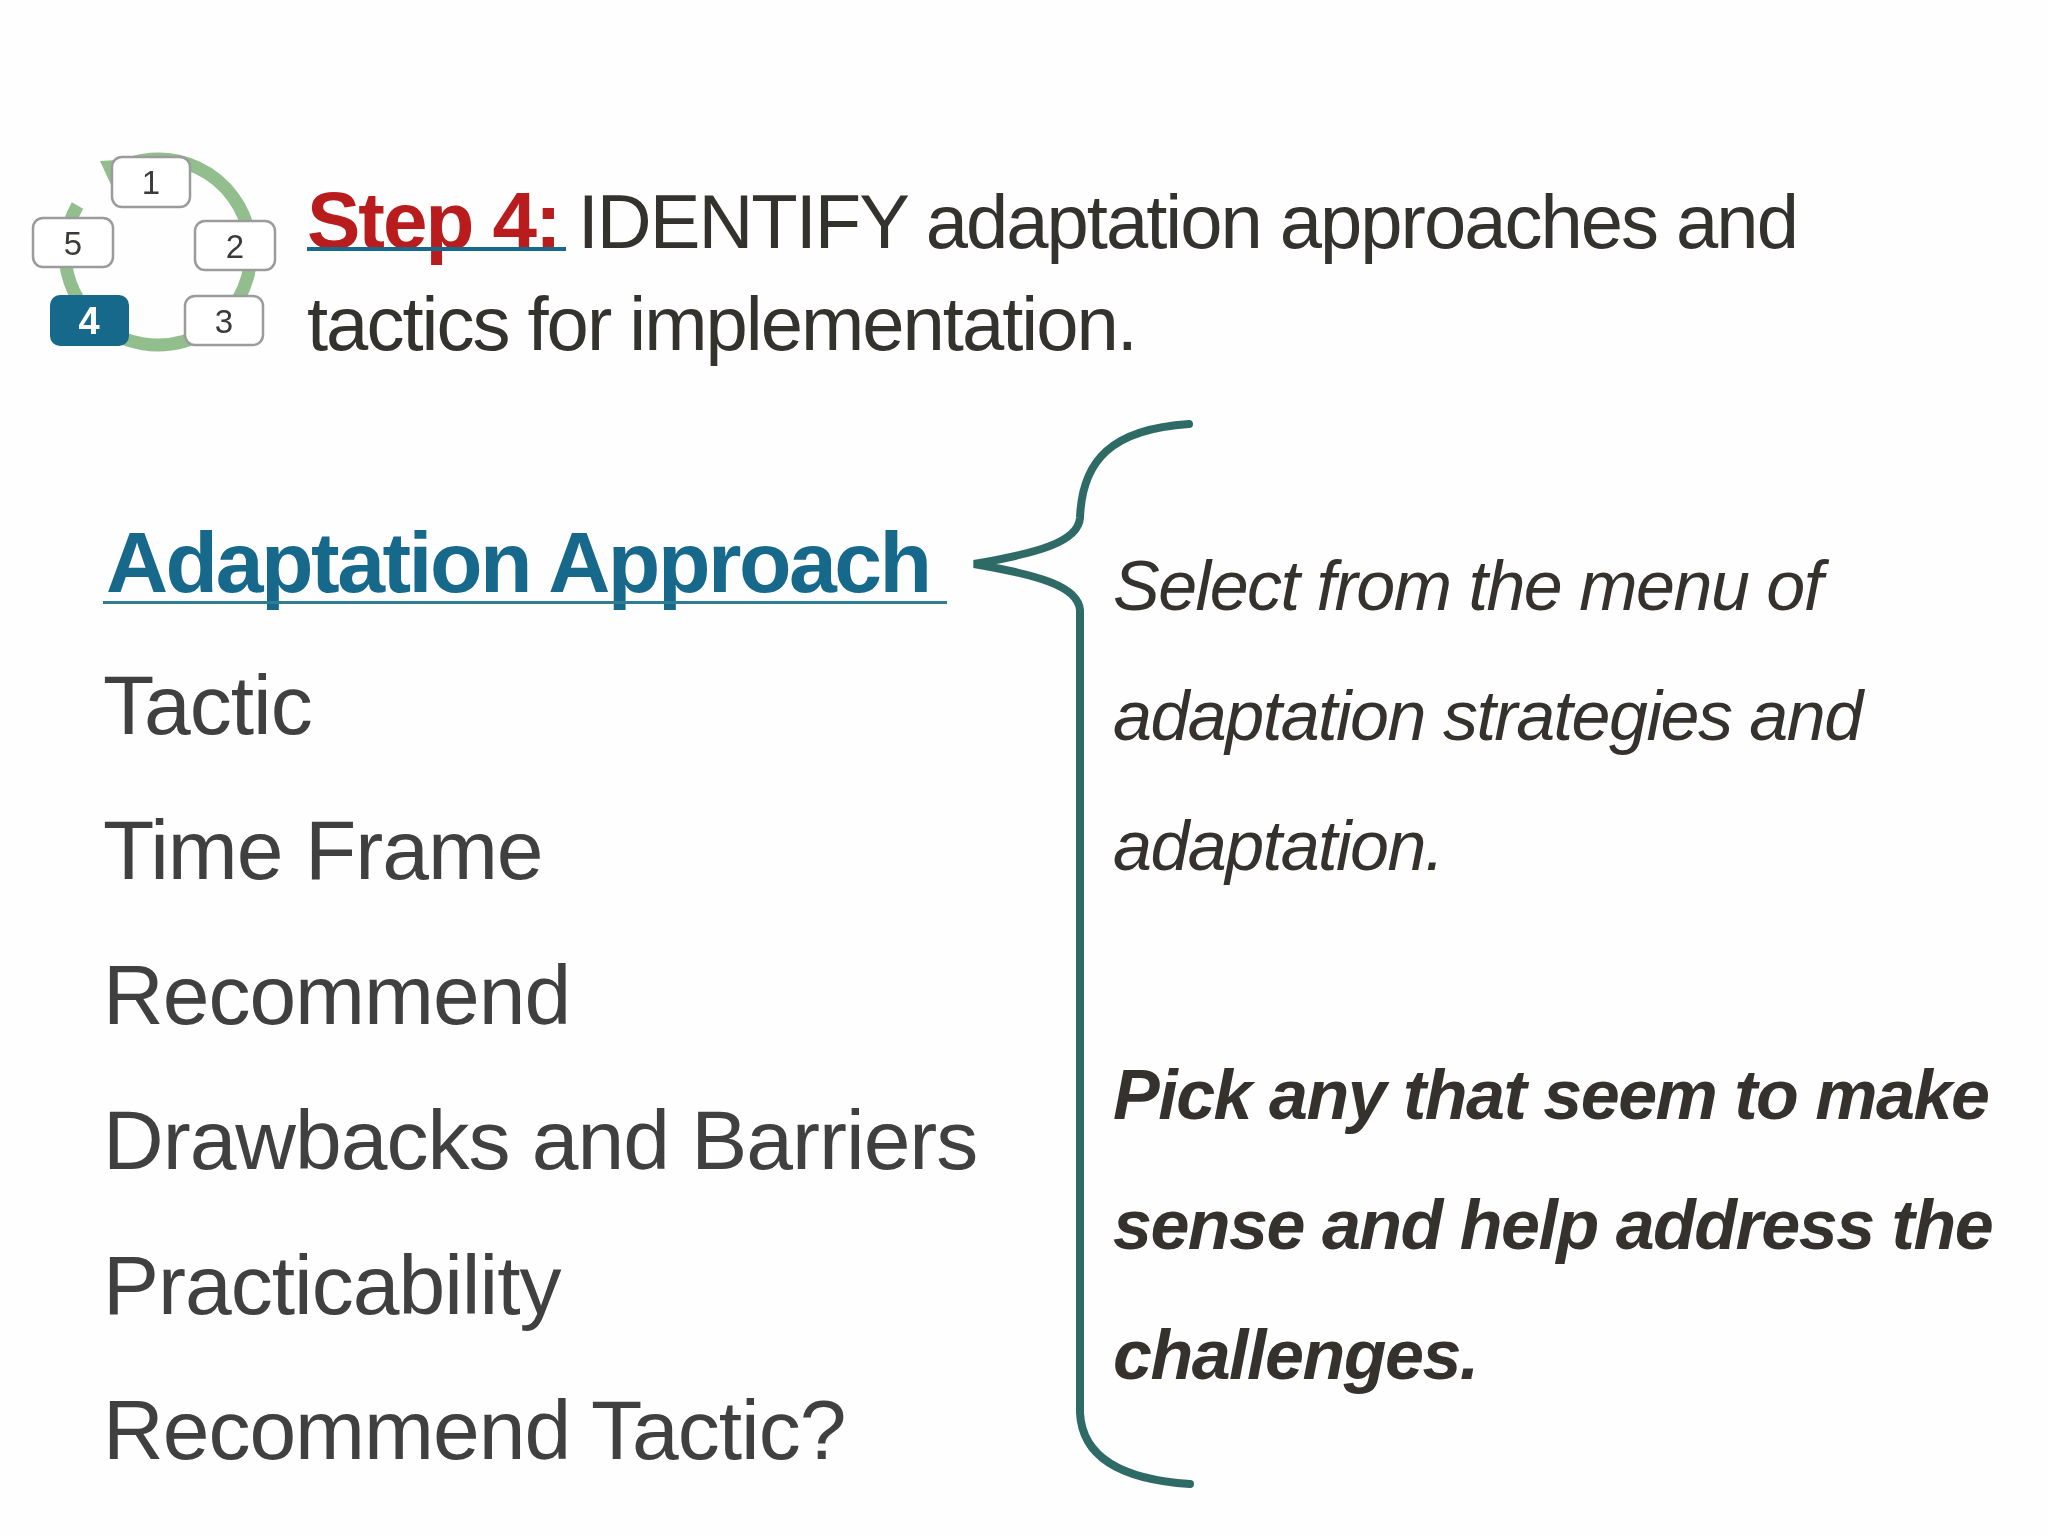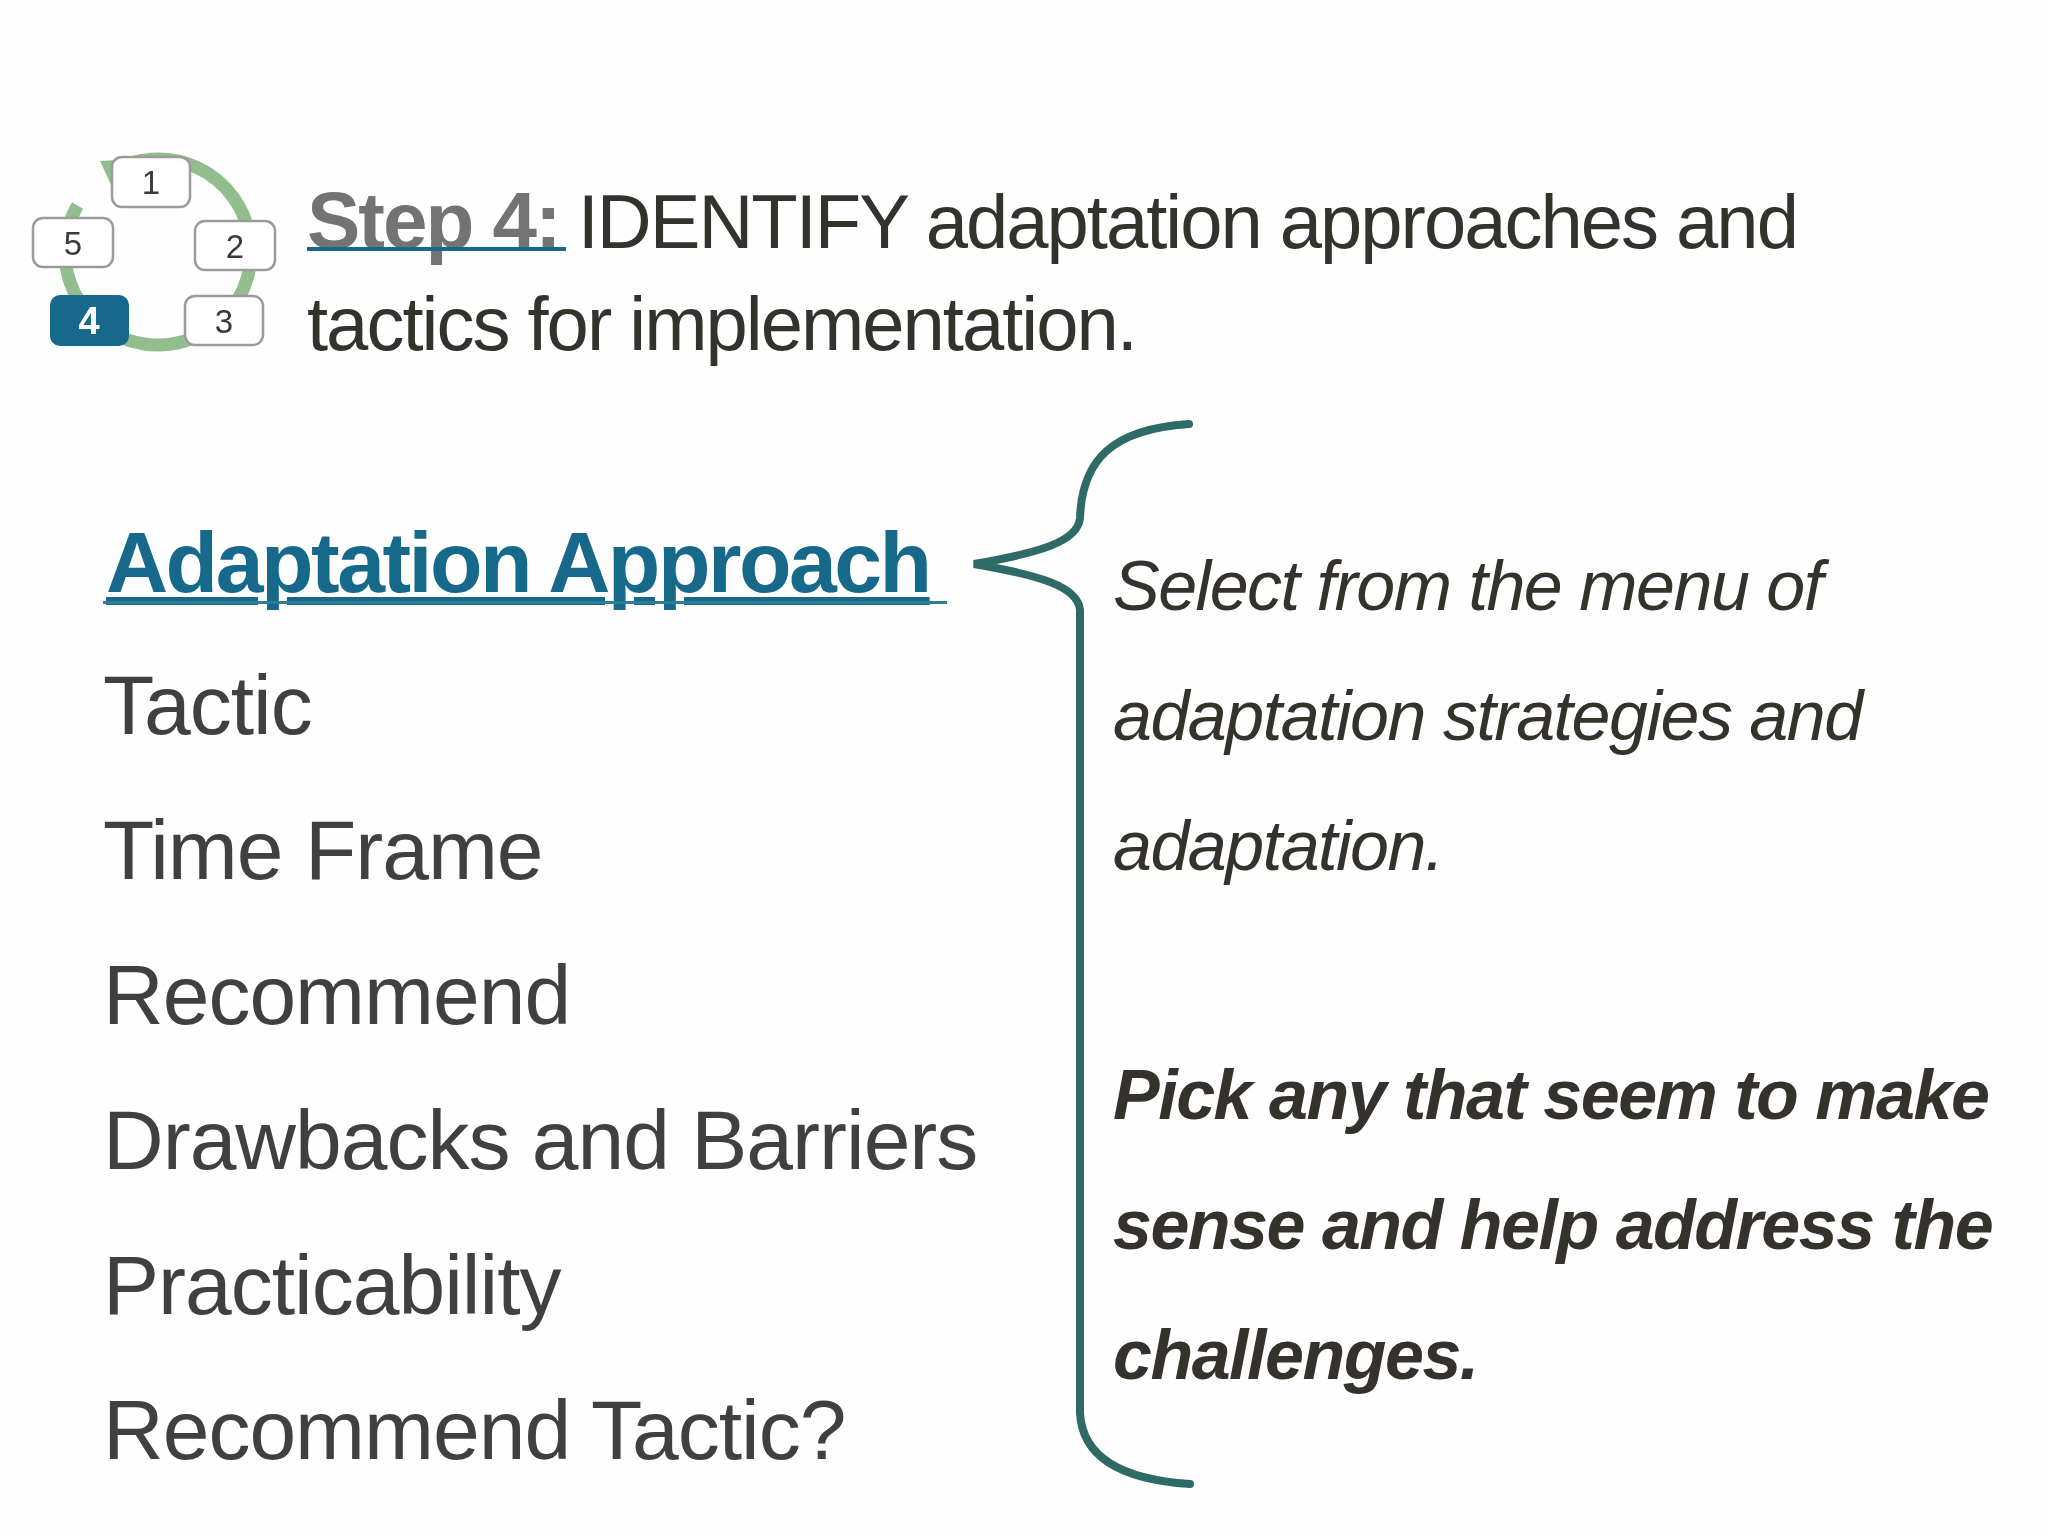--- a/index.html
+++ b/index.html
@@ -3,27 +3,27 @@
 <meta charset="utf-8">
 <style>
   html,body{margin:0;padding:0;background:#e8e8e8;}
   #stage{
     position:relative;width:2048px;height:1536px;background:#fefefe;
     overflow:hidden;font-family:"Liberation Sans",sans-serif;
   }
   
   .title{position:absolute;left:307px;top:170px;line-height:102px;white-space:nowrap;
          font-size:76px;color:#34322d;letter-spacing:-2px;}
-  .title .step{font-size:80px;font-weight:bold;color:#737373;padding-right:18px;}
+  .title .step{font-size:80px;font-weight:bold;color:#b91c1c;padding-right:18px;}
   .rule{position:absolute;background:#17698b;}
   #step-underline{left:307px;top:247px;width:259px;height:4px;}
   
   .field{position:absolute;left:103px;font-size:84px;color:#404040;
          letter-spacing:-1px;white-space:nowrap;}
-  .field.highlight{left:106px;font-size:86px;font-weight:bold;color:#17698b;letter-spacing:-2.5px;text-decoration:underline;}
+  .field.highlight{left:106px;font-size:86px;font-weight:bold;color:#17698b;letter-spacing:-2.5px;}
   #aa-underline{left:103px;top:601px;width:844px;height:3px;background:#2f7d93;}
   
   .callout{position:absolute;left:1113px;top:521px;font-size:70px;font-style:italic;
            color:#35322e;line-height:130px;letter-spacing:-1.5px;}
   .callout p{margin:0;}
   .callout p + p{margin-top:119px;font-weight:bold;}
   .callout span{display:block;white-space:nowrap;}
   
   .abs{position:absolute;left:0;top:0;}
   .boxnum{font-family:"Liberation Sans",sans-serif;font-size:33px;fill:#3a3a38;}

